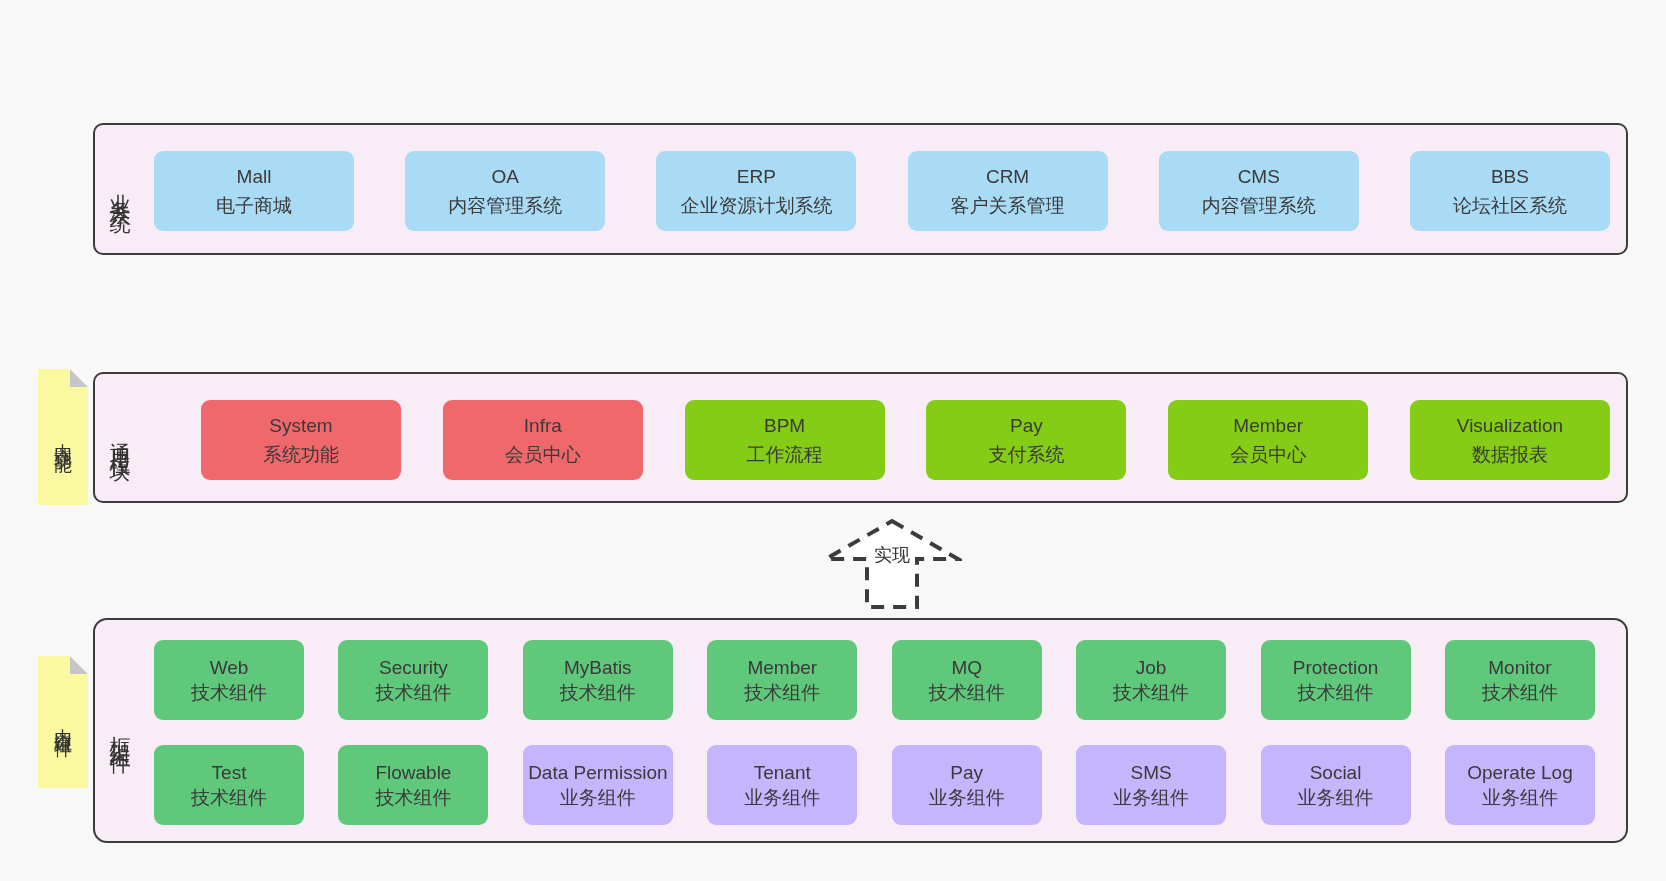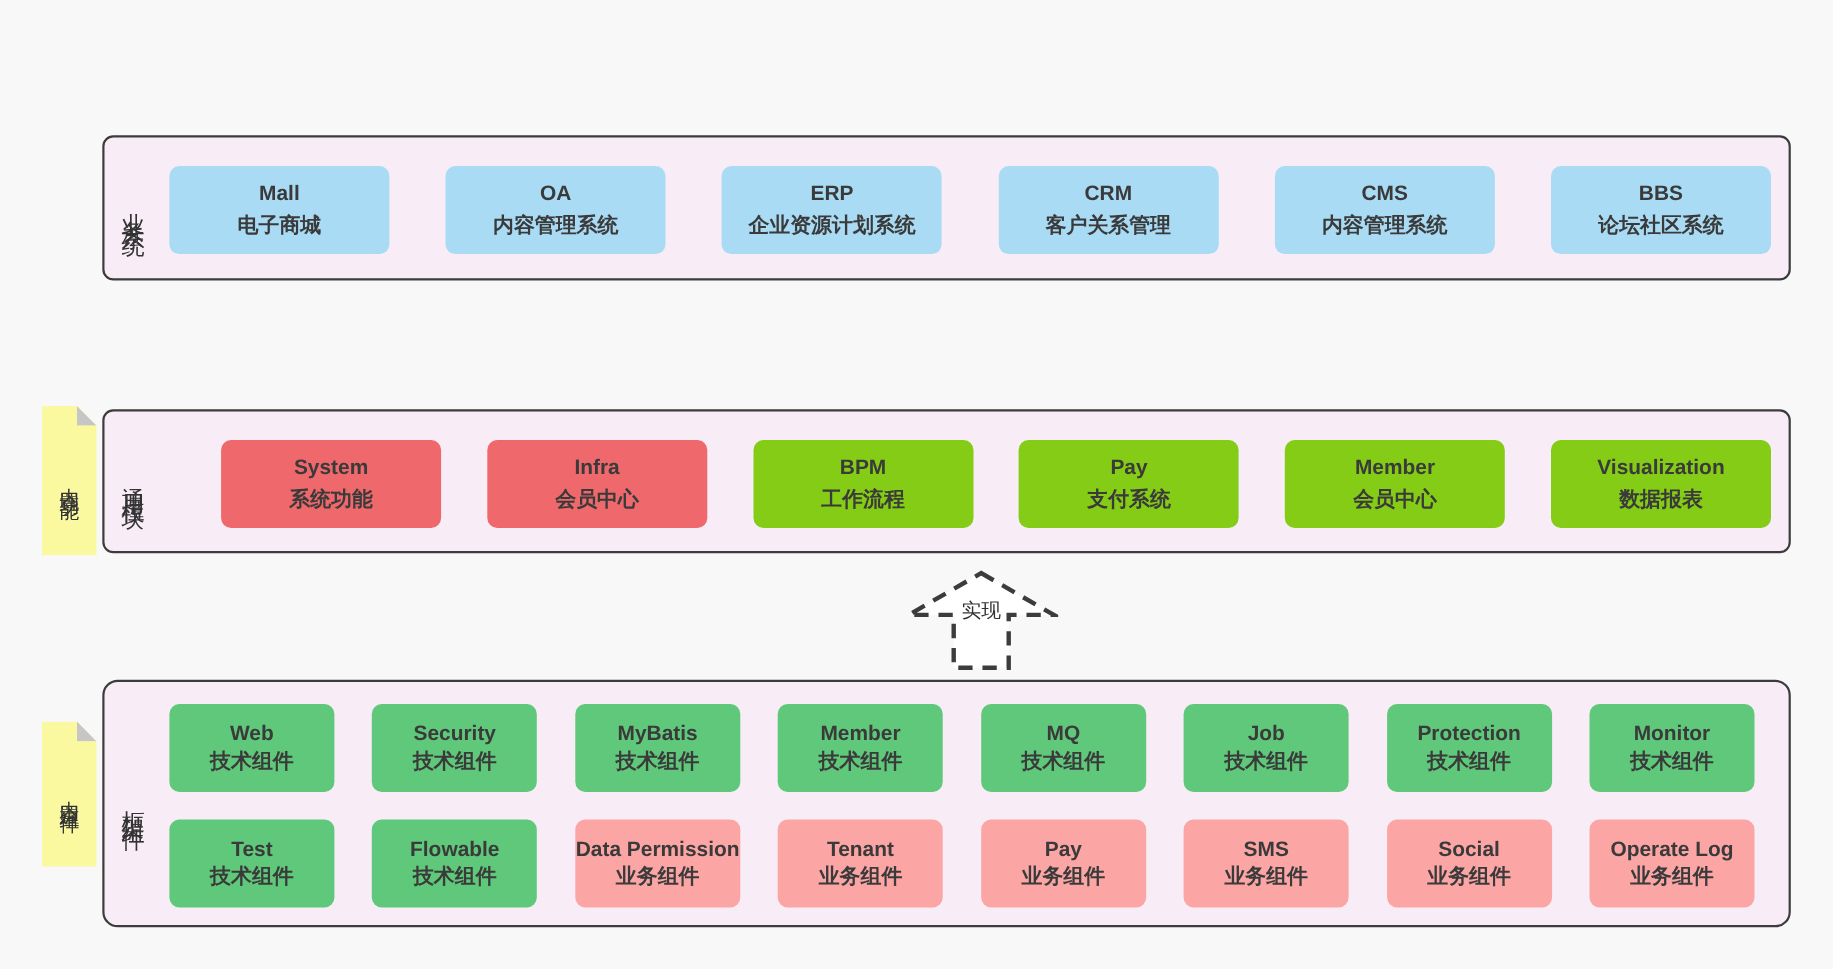--- a/index.html
+++ b/index.html
@@ -3,31 +3,31 @@
 <meta charset="utf-8">
 <style>
   html,body{margin:0;padding:0;background:#f8f8f8;}
   .stage{position:relative;width:1666px;height:881px;background:#f8f8f8;overflow:hidden;
          font-family:"Liberation Sans","DejaVu Sans",sans-serif;color:#3a3a3a;}
   .container{position:absolute;left:93px;width:1535px;background:#f8edf6;
              border:2px solid #3c3c3c;border-radius:10px;box-sizing:border-box;}
   .vlabel{position:absolute;left:11px;top:50%;transform:translateY(-50%);
           writing-mode:vertical-rl;text-orientation:upright;
           font-size:21px;letter-spacing:6px;color:#333;white-space:nowrap;}
-  .row{position:absolute;display:flex;justify-content:space-between;font-weight:bold;}
+  .row{position:absolute;display:flex;justify-content:space-between;}
   .box{border-radius:9px;display:flex;flex-direction:column;align-items:center;
        justify-content:center;text-align:center;font-size:19px;line-height:29px;
        color:#3a3a3a;box-sizing:border-box;}
   .w6{width:200px;height:80px;}
   .w8{width:150px;height:80px;line-height:25px;}
   .blue{background:#a9dbf4;}
   .red{background:#ef686b;}
   .pink{background:#84cc16;}
   .green{background:#5fc87a;}
-  .lgreen{background:#fca5a5;}
+  .lgreen{background:#c4b5fd;}
   .sticky{position:absolute;left:38px;width:50px;background:#fbf9a0;
           clip-path:polygon(0 0,calc(100% - 18px) 0,100% 18px,100% 100%,0 100%);
           display:flex;align-items:center;justify-content:center;}
   .fold{position:absolute;top:0;right:0;width:18px;height:18px;background:#c6c6c6;
         clip-path:polygon(0 0,100% 100%,0 100%);}
   .sticky-txt{writing-mode:vertical-rl;text-orientation:upright;font-size:18px;
               letter-spacing:4px;color:#333;}
   .arrow{position:absolute;width:140px;height:94px;}
   .arrow svg{position:absolute;left:0;top:0;}
   .arrow-lbl{position:absolute;left:50%;top:26px;transform:translateX(-50%);

